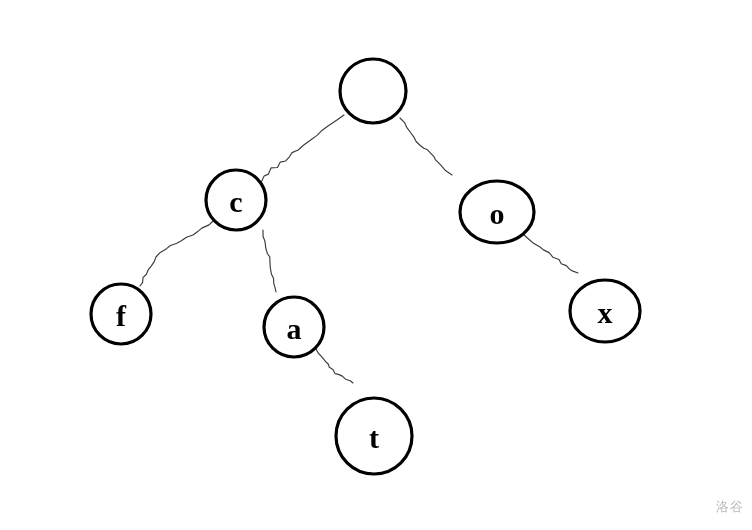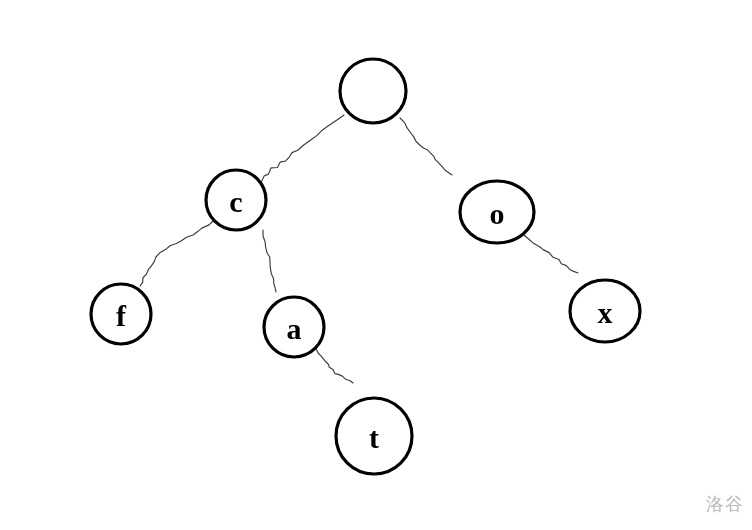--- a/index.html
+++ b/index.html
@@ -45,21 +45,21 @@
     text-anchor: middle;
     dominant-baseline: central;
     user-select: none;
   }
   .watermark {
     position: absolute;
     right: 8px;
     bottom: 14px;
     color: #b9b9b9;
     font-family: "DejaVu Sans", sans-serif;
-    font-size: 18px;
+    font-size: 13px;
     letter-spacing: 1px;
     user-select: none;
   }
 </style>
 </head>
 <body>
 
 <div id="canvas">
 
   <svg id="tree-svg" viewBox="0 0 752 530">

